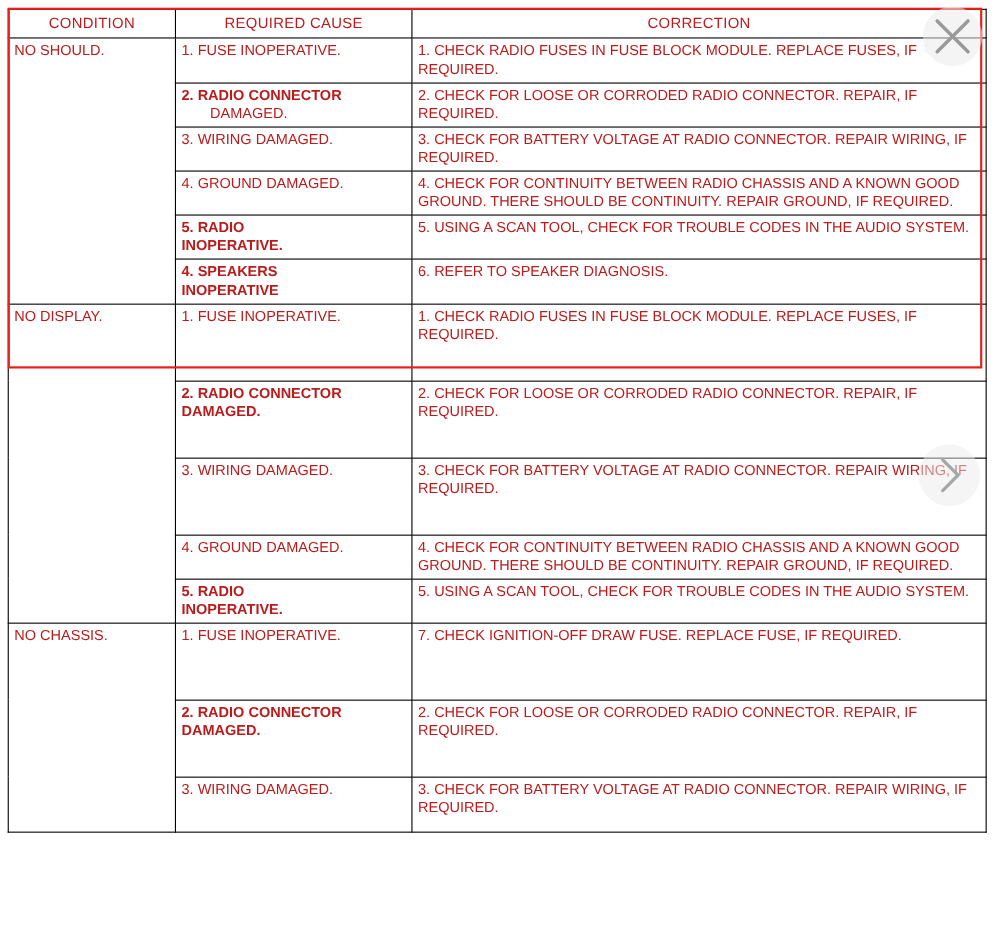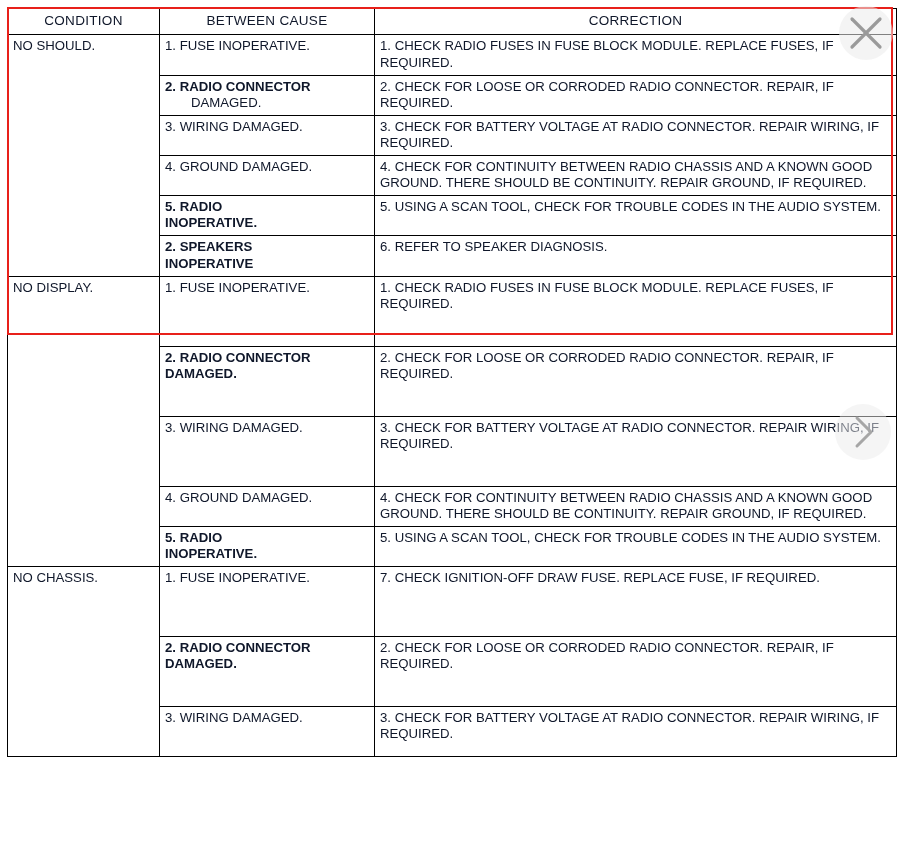--- a/index.html
+++ b/index.html
@@ -19,21 +19,21 @@
     left: 0; top: 0;
     width: 905px;
     height: 850px;
   }
   table.diag {
     border-collapse: collapse;
     table-layout: fixed;
     width: 889px;
     margin: 8px 0 0 7px;
     font-size: 13.2px;
-    color: #0f172a;
+    color: #b91c1c;
   }
   table.diag td, table.diag th {
     border: 1px solid #000;
     vertical-align: top;
     padding: 3px 5px 4px 5px;
     line-height: 1.22;
     font-weight: normal;
   }
   table.diag th {
     text-align: center;
@@ -111,21 +111,21 @@
 
   <table class="diag">
     <colgroup>
       <col class="c-cond">
       <col class="c-cause">
       <col class="c-corr">
     </colgroup>
     <thead>
       <tr>
         <th>CONDITION</th>
-        <th>BETWEEN CAUSE</th>
+        <th>REQUIRED CAUSE</th>
         <th>CORRECTION</th>
       </tr>
     </thead>
     <tbody>
 
       <tr>
         <td class="cond-cell" rowspan="6">NO SHOULD.</td>
         <td>1. FUSE INOPERATIVE.</td>
         <td>1. CHECK RADIO FUSES IN FUSE BLOCK MODULE. REPLACE FUSES, IF REQUIRED.</td>
       </tr>
@@ -146,21 +146,21 @@
       </tr>
       <tr>
         <td>
           <span class="hang">5. RADIO</span>
           <span class="hang">INOPERATIVE.</span>
         </td>
         <td>5. USING A SCAN TOOL, CHECK FOR TROUBLE CODES IN THE AUDIO SYSTEM.</td>
       </tr>
       <tr>
         <td>
-          <span class="hang">2. SPEAKERS</span>
+          <span class="hang">4. SPEAKERS</span>
           <span class="hang">INOPERATIVE</span>
         </td>
         <td>6. REFER TO SPEAKER DIAGNOSIS.</td>
       </tr>
 
       <tr>
         <td class="cond-cell" rowspan="5">NO DISPLAY.</td>
         <td style="height:62px">1. FUSE INOPERATIVE.</td>
         <td>1. CHECK RADIO FUSES IN FUSE BLOCK MODULE. REPLACE FUSES, IF REQUIRED.</td>
       </tr>

